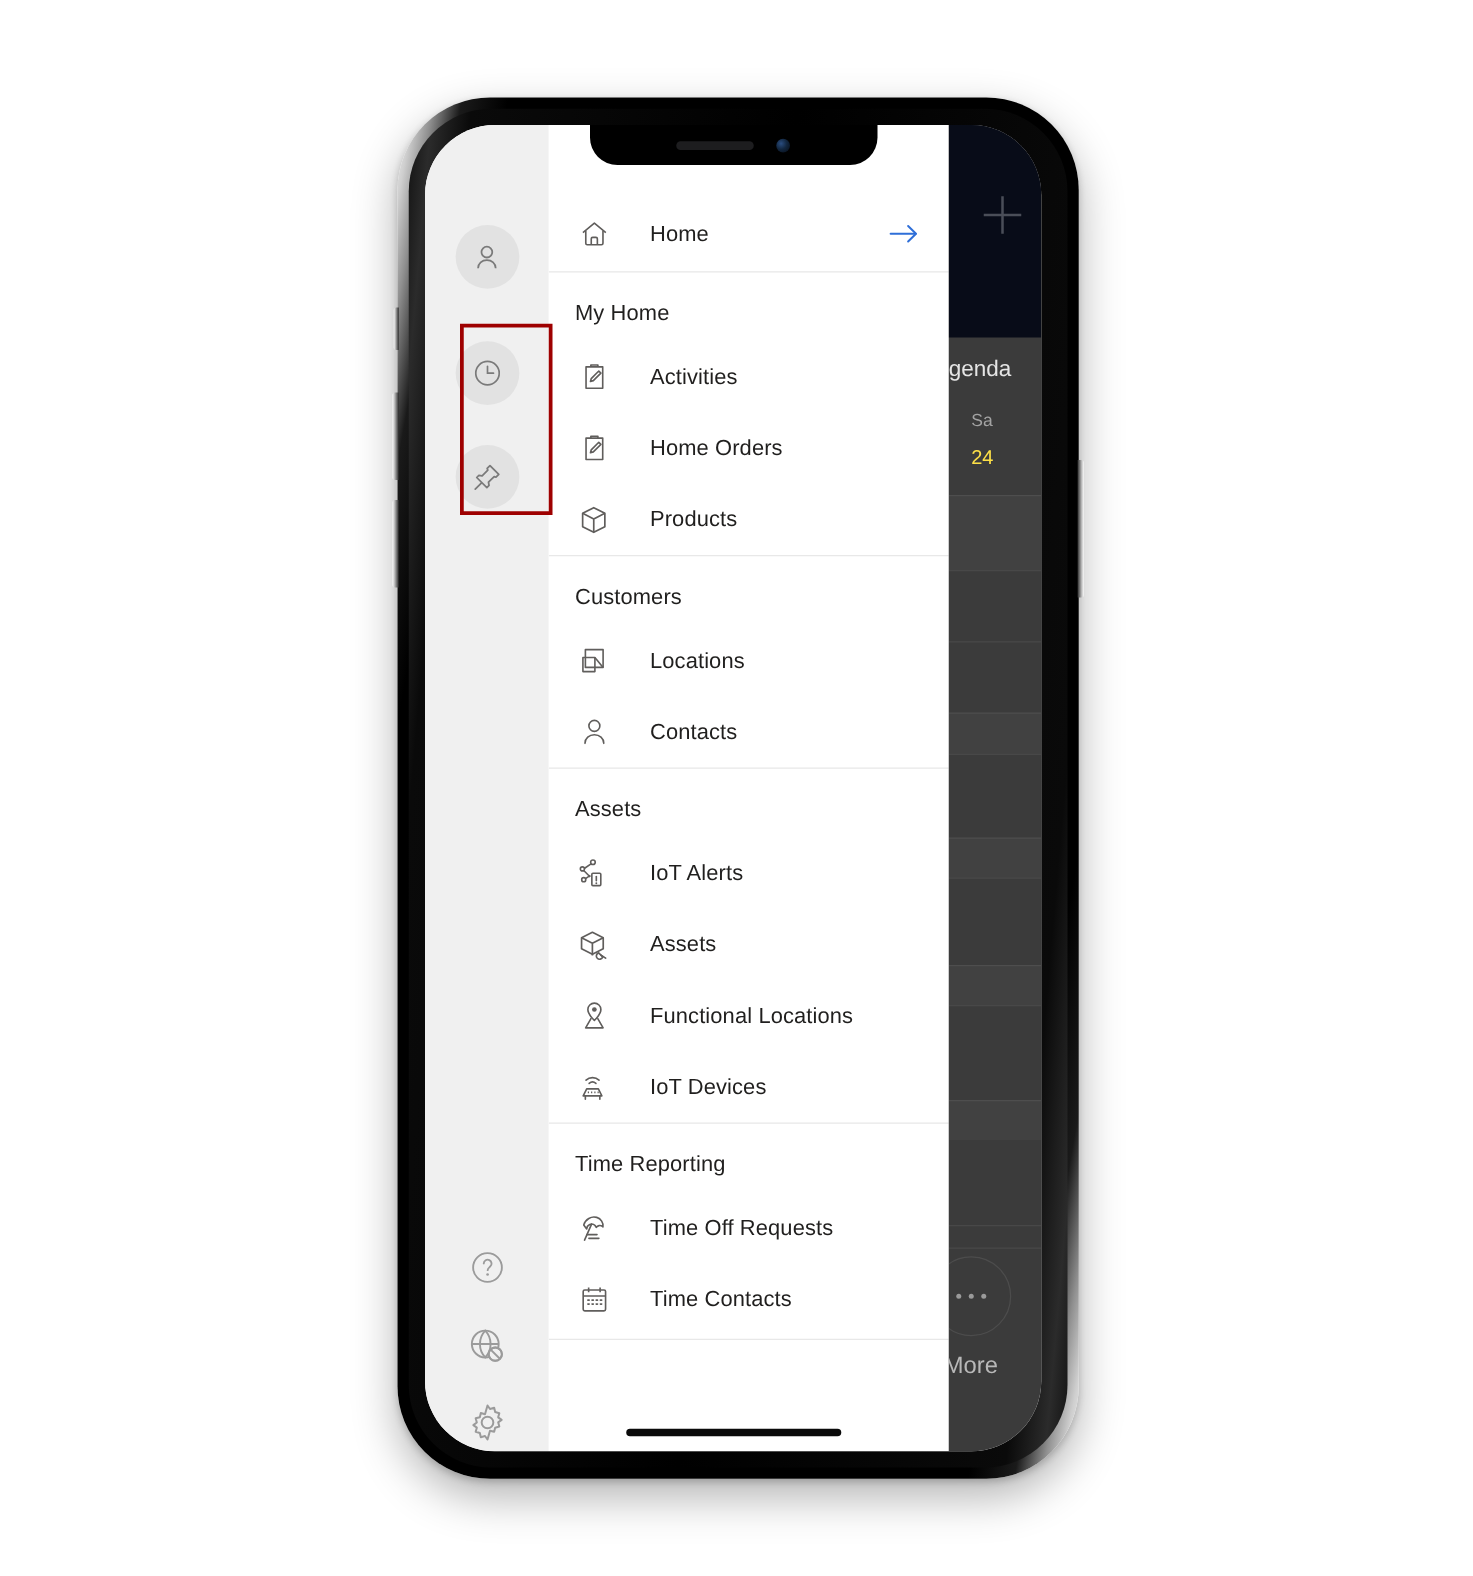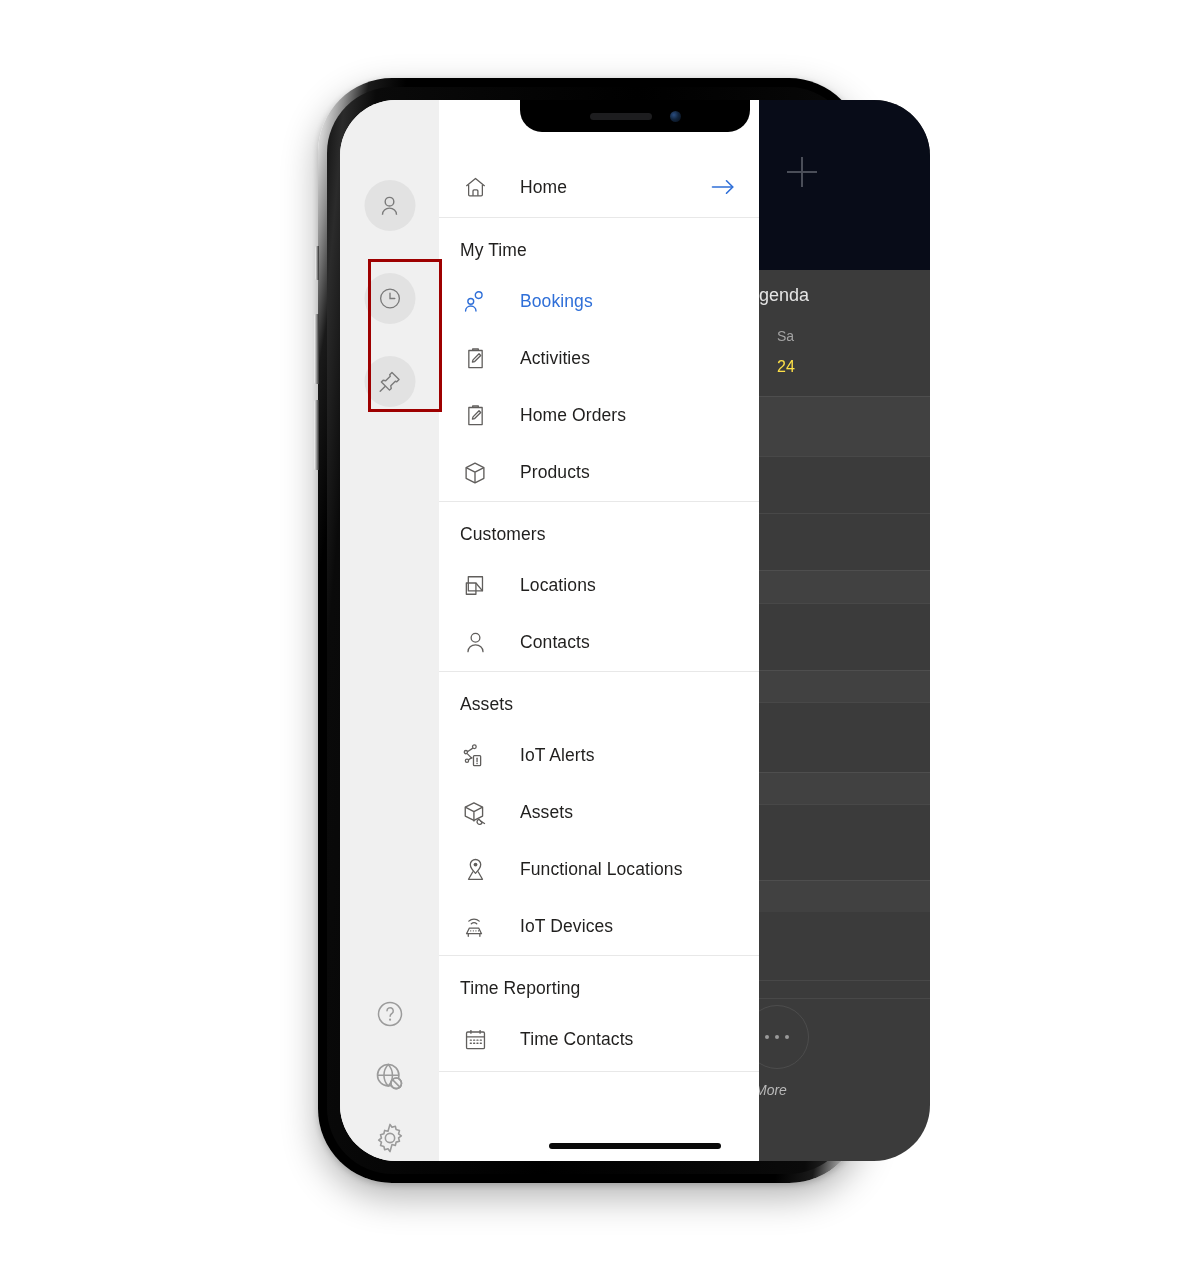--- a/index.html
+++ b/index.html
@@ -30,21 +30,21 @@
   #phone-bezel-inner {
     position: absolute;
     left: 9px; top: 9px;
     width: 527px; height: 1087px;
     border-radius: 66px;
     background: linear-gradient(95deg,#111 0%,#2b2b2b 3%,#0a0a0a 8%,#000 50%,#0a0a0a 92%,#2b2b2b 97%,#111 100%);
   }
   #phone-screen {
     position: absolute;
     left: 22px; top: 22px;
-    width: 590px; height: 1061px;
+    width: 493px; height: 1061px;
     border-radius: 56px;
     overflow: hidden;
     background: #ffffff;
   }
 
   
   .side-btn {
     position: absolute;
     background: linear-gradient(90deg,#fafafa 0%,#b9b9b9 35%,#6d6d6d 70%,#2a2a2a 100%);
     border-radius: 2px 0 0 2px;
@@ -241,21 +241,21 @@
     width: 64px; height: 64px;
     border-radius: 50%;
     border: 1px solid rgba(255,255,255,0.09);
     display: flex; align-items: center; justify-content: center;
   }
   .dot3 { display:flex; gap:6px; }
   .dot3 i { width:4px; height:4px; border-radius:50%; background:#9a9a9a; display:block; }
   #dim-more-label {
     position: absolute;
     left: -4px; top: 982px;
-    font-size: 14px; color: #b8b8b8; font-style: italic;
+    font-size: 19px; color: #b8b8b8;
   }
 
   svg { display: block; }
 </style>
 </head>
 <body>
 
 <div id="phone-frame">
 
   <div class="side-btn" style="left:-3px; top:168px;  width:4px; height:34px;"></div>
@@ -350,32 +350,22 @@
           <span class="lbl">Home</span>
           <span class="trail">
             <svg width="28" height="24" viewBox="0 0 28 24" fill="none" stroke="#2f6fd8" stroke-width="1.6" stroke-linecap="round" stroke-linejoin="round">
               <path d="M3.5 12h20"></path>
                 <path d="M17.5 5.8L23.8 12l-6.3 6.2"></path>
             </svg>
           </span>
         </div>
         <div class="divider"></div>
 
-        <div class="sec-head">My Time</div>
-
-        <div class="nav-row active">
-          <span class="ico">
-            <svg width="26" height="26" viewBox="0 0 24 24" fill="none" stroke="#2f6fd8" stroke-width="1.3">
-              <circle cx="15.4" cy="5.6" r="3.1"></circle>
-              <circle cx="8.1" cy="11.4" r="2.7"></circle>
-              <path d="M3.3 20.3c0-2.7 2.1-4.6 4.8-4.6s4.8 1.9 4.8 4.6" stroke-linecap="round"></path>
-            </svg>
-          </span>
-          <span class="lbl">Bookings</span>
-        </div>
+        <div class="sec-head">My Home</div>
+
 
         <div class="nav-row">
           <span class="ico">
             <svg width="25" height="25" viewBox="0 0 24 24" fill="none" stroke="#605e5c" stroke-width="1.25" stroke-linejoin="round">
               <path d="M5.6 4.3h12.8v16.4H5.6z"></path>
               <path d="M9.3 4.3V2.9h5.4v1.4"></path>
               <path d="M15.4 7.5l1.6 1.6-5.8 5.8-2.2.6.6-2.2z"></path>
             </svg>
           </span>
           <span class="lbl">Activities</span>
@@ -479,20 +469,30 @@
               <path d="M5.8 20.6v-2.4M16.5 20.6v-2.4" stroke-linecap="round"></path>
             </svg>
           </span>
           <span class="lbl">IoT Devices</span>
         </div>
 
         <div class="divider"></div>
 
         <div class="sec-head">Time Reporting</div>
 
+        <div class="nav-row">
+          <span class="ico">
+            <svg width="26" height="26" viewBox="0 0 24 24" fill="none" stroke="#605e5c" stroke-width="1.2" stroke-linejoin="round">
+              <path d="M4.6 9.2c1.2-4.2 5.6-6.8 9.6-5.6 3.2 1 5 4 4.6 7-2-1.6-4-1-4.9.4-.9-2-3-3-4.8-2.2-1.6.7-2.3 2-2.3 3.3z"></path>
+              <path d="M10.4 8.6L5.2 20.4" stroke-linecap="round"></path>
+              <path d="M7 16.3h7.4M8.4 19.1h7.4" stroke-linecap="round"></path>
+            </svg>
+          </span>
+          <span class="lbl">Time Off Requests</span>
+        </div>
 
         <div class="nav-row">
           <span class="ico">
             <svg width="25" height="25" viewBox="0 0 24 24" fill="none" stroke="#605e5c" stroke-width="1.25" stroke-linejoin="round">
               <rect x="3.4" y="4.8" width="17.2" height="16" rx="1.2"></rect>
               <path d="M3.4 9.4h17.2M7.6 2.9v3.6M16.4 2.9v3.6"></path>
               <path d="M7 12.6h1M10.2 12.6h1M13.4 12.6h1M16.6 12.6h1M7 15.6h1M10.2 15.6h1M13.4 15.6h1M16.6 15.6h1" stroke-linecap="round"></path>
             </svg>
           </span>
           <span class="lbl">Time Contacts</span>

